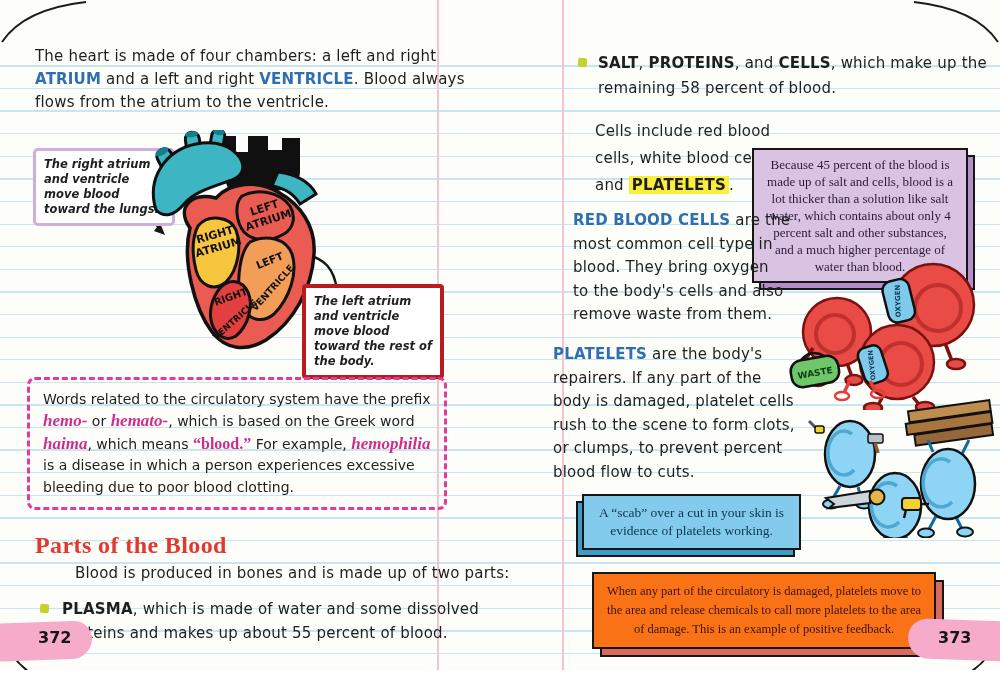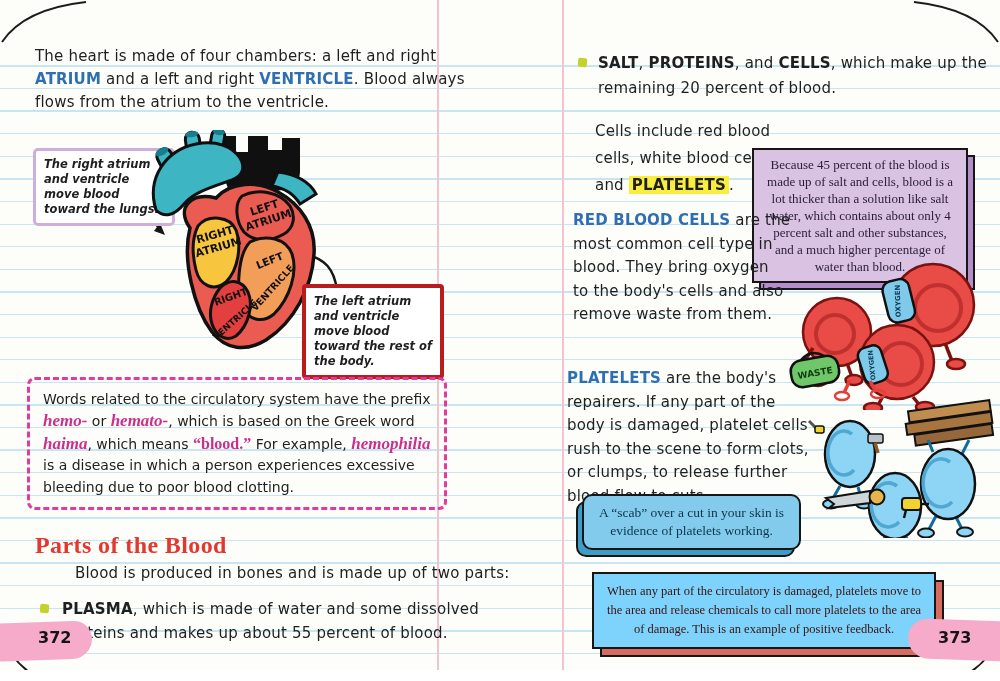--- a/index.html
+++ b/index.html
@@ -22,22 +22,22 @@
   .callout{background:#fff;font-size:11.5px;line-height:15px;font-style:italic;font-weight:600;
            padding:6px 8px;z-index:2;}
   .callout.lav{border:3px solid #cfaede;border-radius:5px;}
   .callout.yel{border:4px solid #b91c1c;border-radius:4px;}
   .dashedbox{border:3px dashed #e23a9d;border-radius:8px;background:transparent;z-index:2;
              padding:9px 13px;font-size:14px;line-height:21.4px;}
   .serif3d{font-family:"Liberation Serif",serif;border:2px solid #161616;text-align:center;z-index:2;}
   .purplebox{background:#d9c2e2;color:#2b1b3a;font-size:13px;line-height:17px;padding:6px 10px;
              box-shadow:7px 7px 0 -2px #b48ec8,7px 7px 0 0 #161616;margin-top:36px;}
   .bluebox{background:#82cbec;color:#10334a;font-size:13.5px;line-height:18px;padding:8px 8px;
-           box-shadow:-6px 7px 0 -2px #3f9cc9,-6px 7px 0 0 #161616;border-radius:10px;}
-  .salmonbox{background:#7dd3fc;color:#3c120e;font-size:12.5px;line-height:19px;padding:8px 12px;
+           box-shadow:-6px 7px 0 -2px #3f9cc9,-6px 7px 0 0 #161616;}
+  .salmonbox{background:#f97316;color:#3c120e;font-size:12.5px;line-height:19px;padding:8px 12px;
              box-shadow:8px 8px 0 -2px #d86b5f,8px 8px 0 0 #161616;}
   .heading{font-family:"Liberation Serif",serif;font-weight:bold;font-size:24px;color:#e2382f;
            letter-spacing:.4px;z-index:2;}
   .bullet{width:9px;height:9px;background:#c3d32e;border-radius:2px;transform:rotate(4deg);z-index:2;}
   .pagenum{font-weight:800;font-size:16px;color:#141414;z-index:4;}
   .blob{background:#f5abc9;z-index:3;}
   svg{display:block;}
   .z2{z-index:2;} .z3{z-index:3;}
 </style>
 </head>
@@ -133,47 +133,47 @@
     <div class="ln"><span class="b">PLASMA</span><span>, which is made of water and some dissolved</span></div>
     <div class="ln">proteins and makes up about 55 percent of blood.</div>
   </div>
 
   <div class="abs blob" style="left:-8px;top:622px;width:100px;height:38px;border-radius:8px 20px 22px 10px;transform:rotate(-2deg);"></div>
   <div class="abs pagenum" style="left:38px;top:628px;">372</div>
 
   <div class="abs bullet" style="left:578px;top:58px;"></div>
   <div class="abs hand z2" style="left:598px;top:51px;width:365px;line-height:25px;">
     <div class="ln"><span class="b">SALT</span><span>, </span><span class="b">PROTEINS</span><span>, and </span><span class="b">CELLS</span><span>, which make up the</span></div>
-    <div class="ln">remaining 20 percent of blood.</div>
+    <div class="ln">remaining 58 percent of blood.</div>
   </div>
 
   <div class="abs hand z2" style="left:595px;top:118px;line-height:27px;">
     <div class="ln">Cells include red blood</div>
     <div class="ln">cells, white blood cells,</div>
     <div class="ln"><span>and </span><span class="hl">PLATELETS</span><span>.</span></div>
   </div>
 
   <div class="abs serif3d purplebox" style="left:752px;top:112px;width:192px;height:119px;">
     <span>Because 45 percent of the blood is made up of salt and cells, blood is a lot thicker than a solution like salt water, which contains about only 4 percent salt and other substances, and a much higher percentage of water than blood.</span>
   </div>
 
   <div class="abs hand z2" style="left:573px;top:209px;line-height:23.5px;">
     <div class="ln"><span class="kw">RED BLOOD CELLS</span><span> are the</span></div>
     <div class="ln">most common cell type in</div>
     <div class="ln">blood. They bring oxygen</div>
     <div class="ln">to the body's cells and also</div>
     <div class="ln">remove waste from them.</div>
   </div>
 
-  <div class="abs hand z2" style="left:567px;top:343px;line-height:23.5px;margin-top:24px;">
+  <div class="abs hand z2" style="left:553px;top:343px;line-height:23.5px;">
     <div class="ln"><span class="kw">PLATELETS</span><span> are the body's</span></div>
     <div class="ln">repairers. If any part of the</div>
     <div class="ln">body is damaged, platelet cells</div>
     <div class="ln">rush to the scene to form clots,</div>
-    <div class="ln">or clumps, to release further</div>
+    <div class="ln">or clumps, to prevent percent</div>
     <div class="ln">blood flow to cuts.</div>
   </div>
 
   <svg class="abs z3" style="left:785px;top:250px;" width="210" height="160" viewBox="0 0 210 160">
     <g>
       <path d="M135,92 l-6,20" stroke="#7a1210" stroke-width="3.5" fill="none"></path>
       <path d="M160,93 l7,18" stroke="#7a1210" stroke-width="3.5" fill="none"></path>
       <ellipse cx="126" cy="115" rx="9" ry="5" fill="#e94b47" stroke="#7a1210" stroke-width="2.5"></ellipse>
       <ellipse cx="171" cy="114" rx="9" ry="5" fill="#e94b47" stroke="#7a1210" stroke-width="2.5"></ellipse>
       <circle cx="148" cy="55" r="41" fill="#e94b47" stroke="#7a1210" stroke-width="2.5"></circle>

